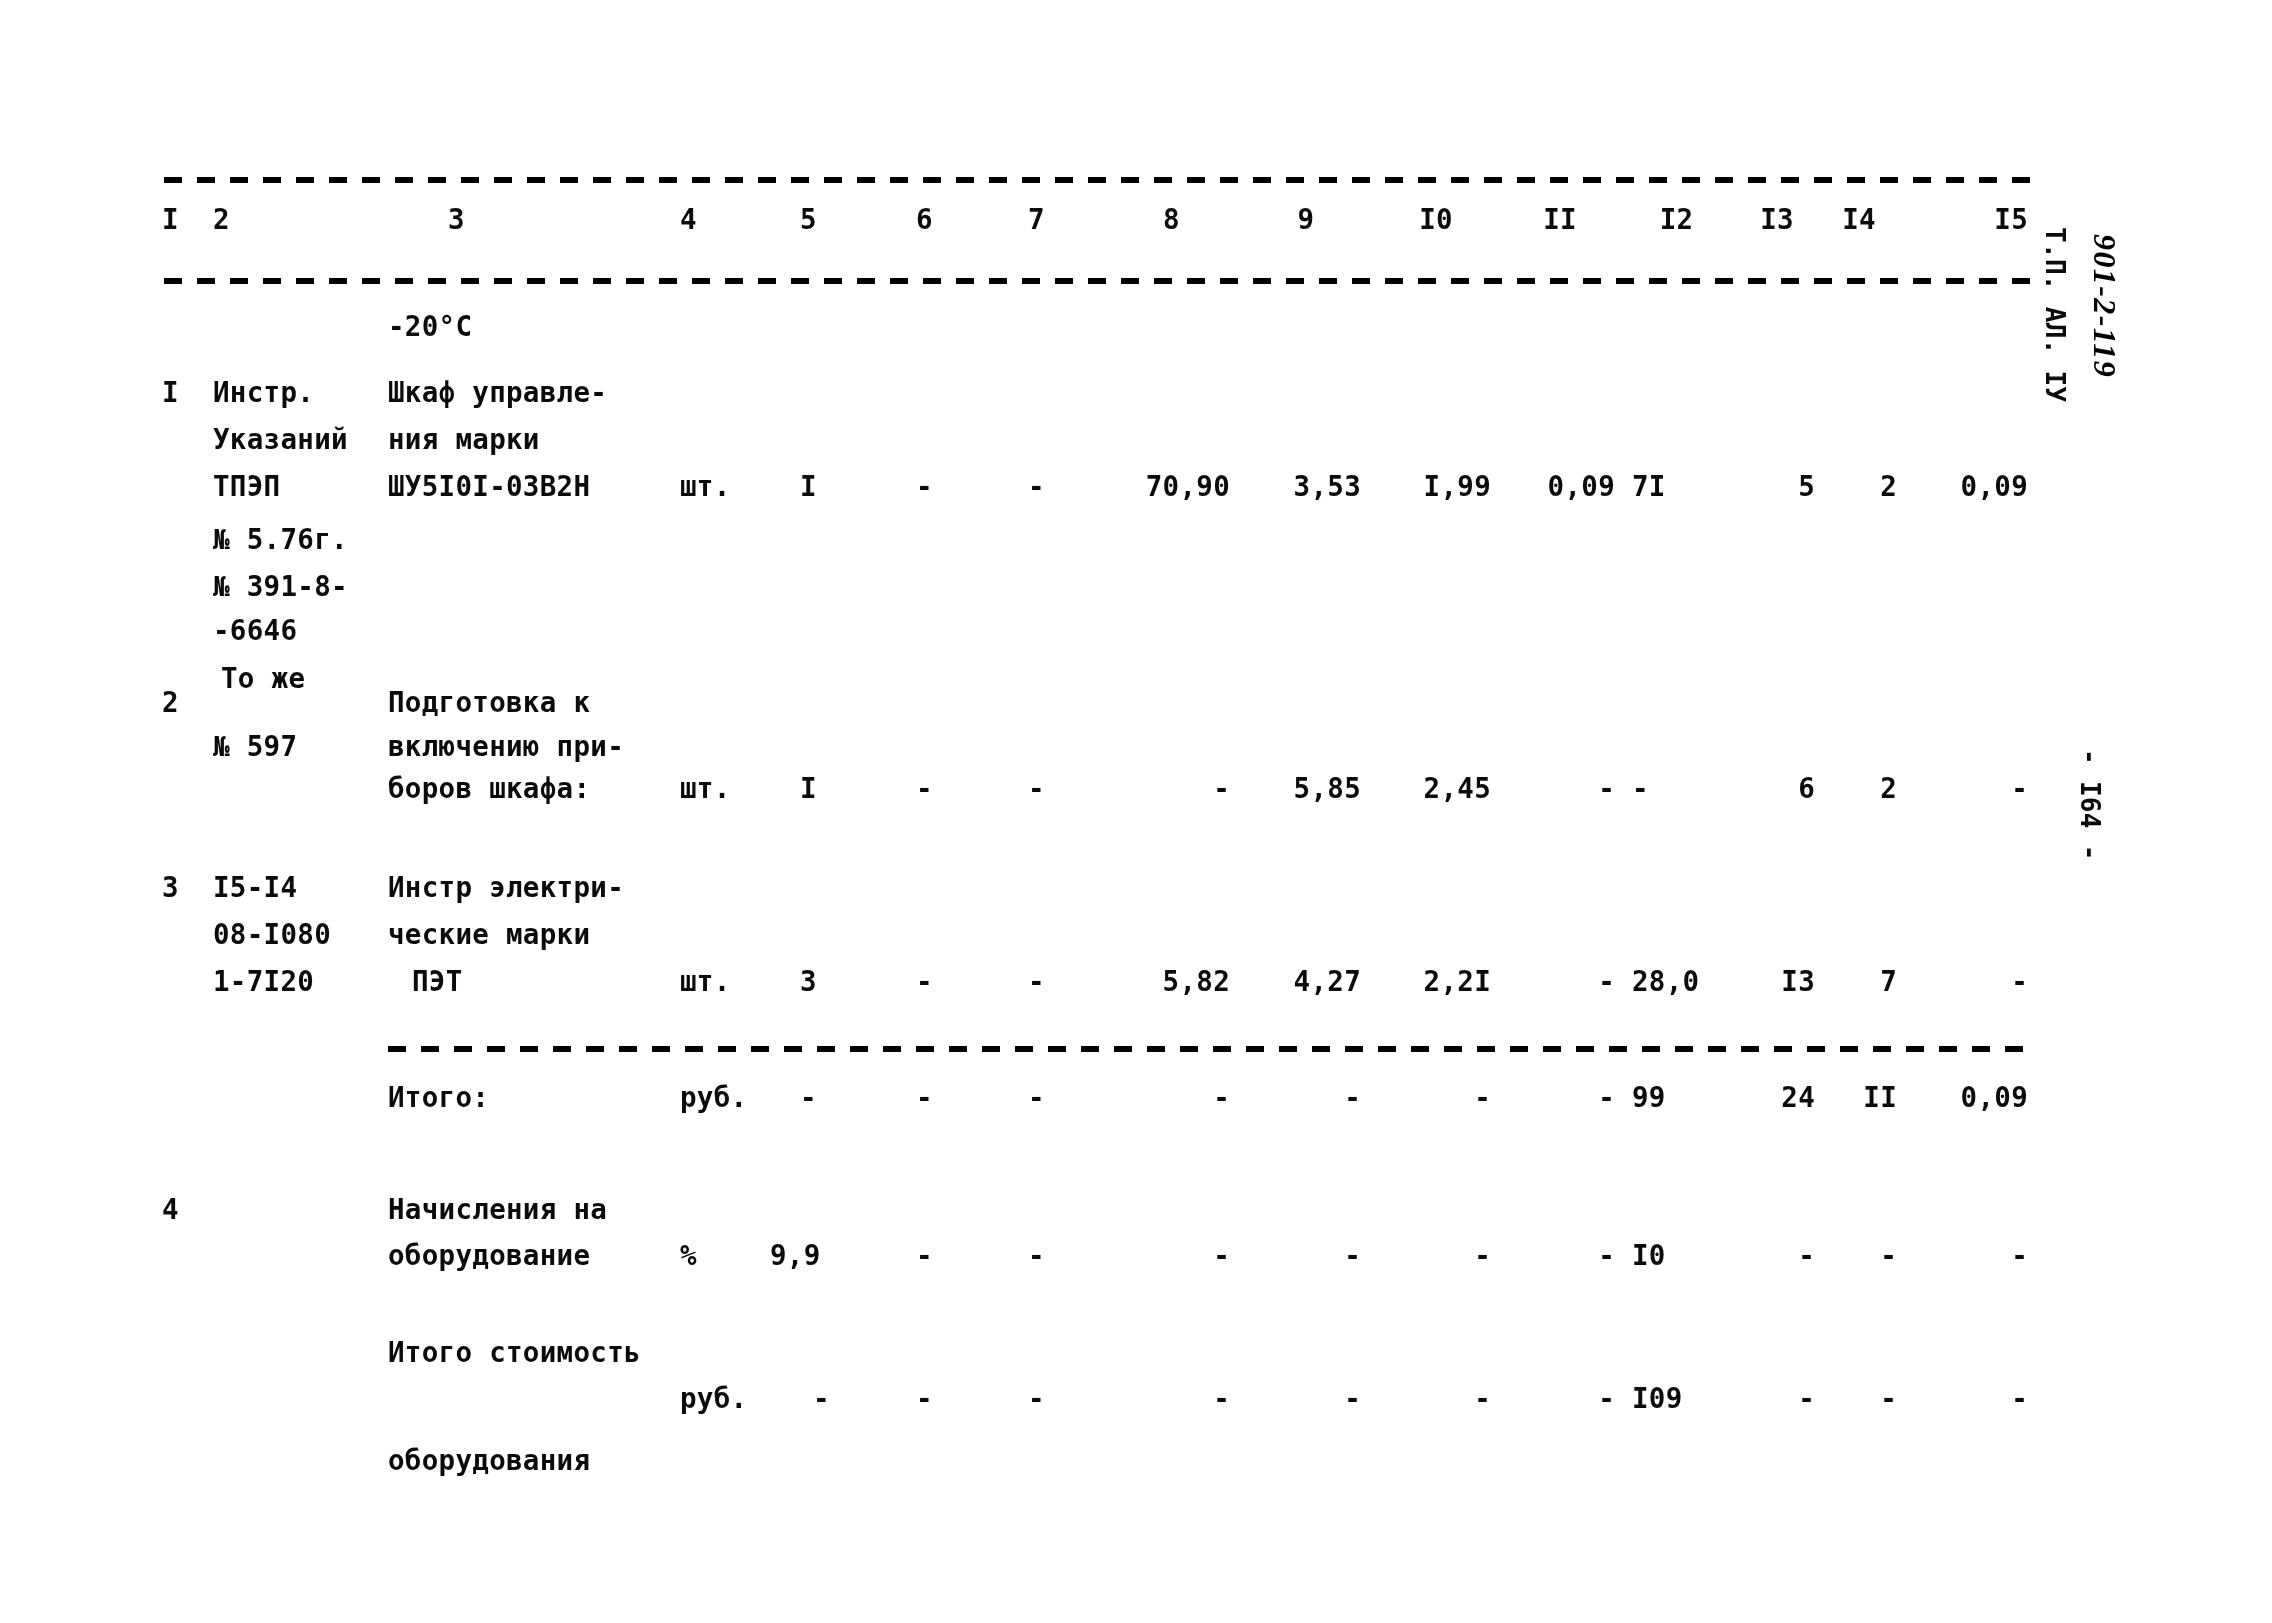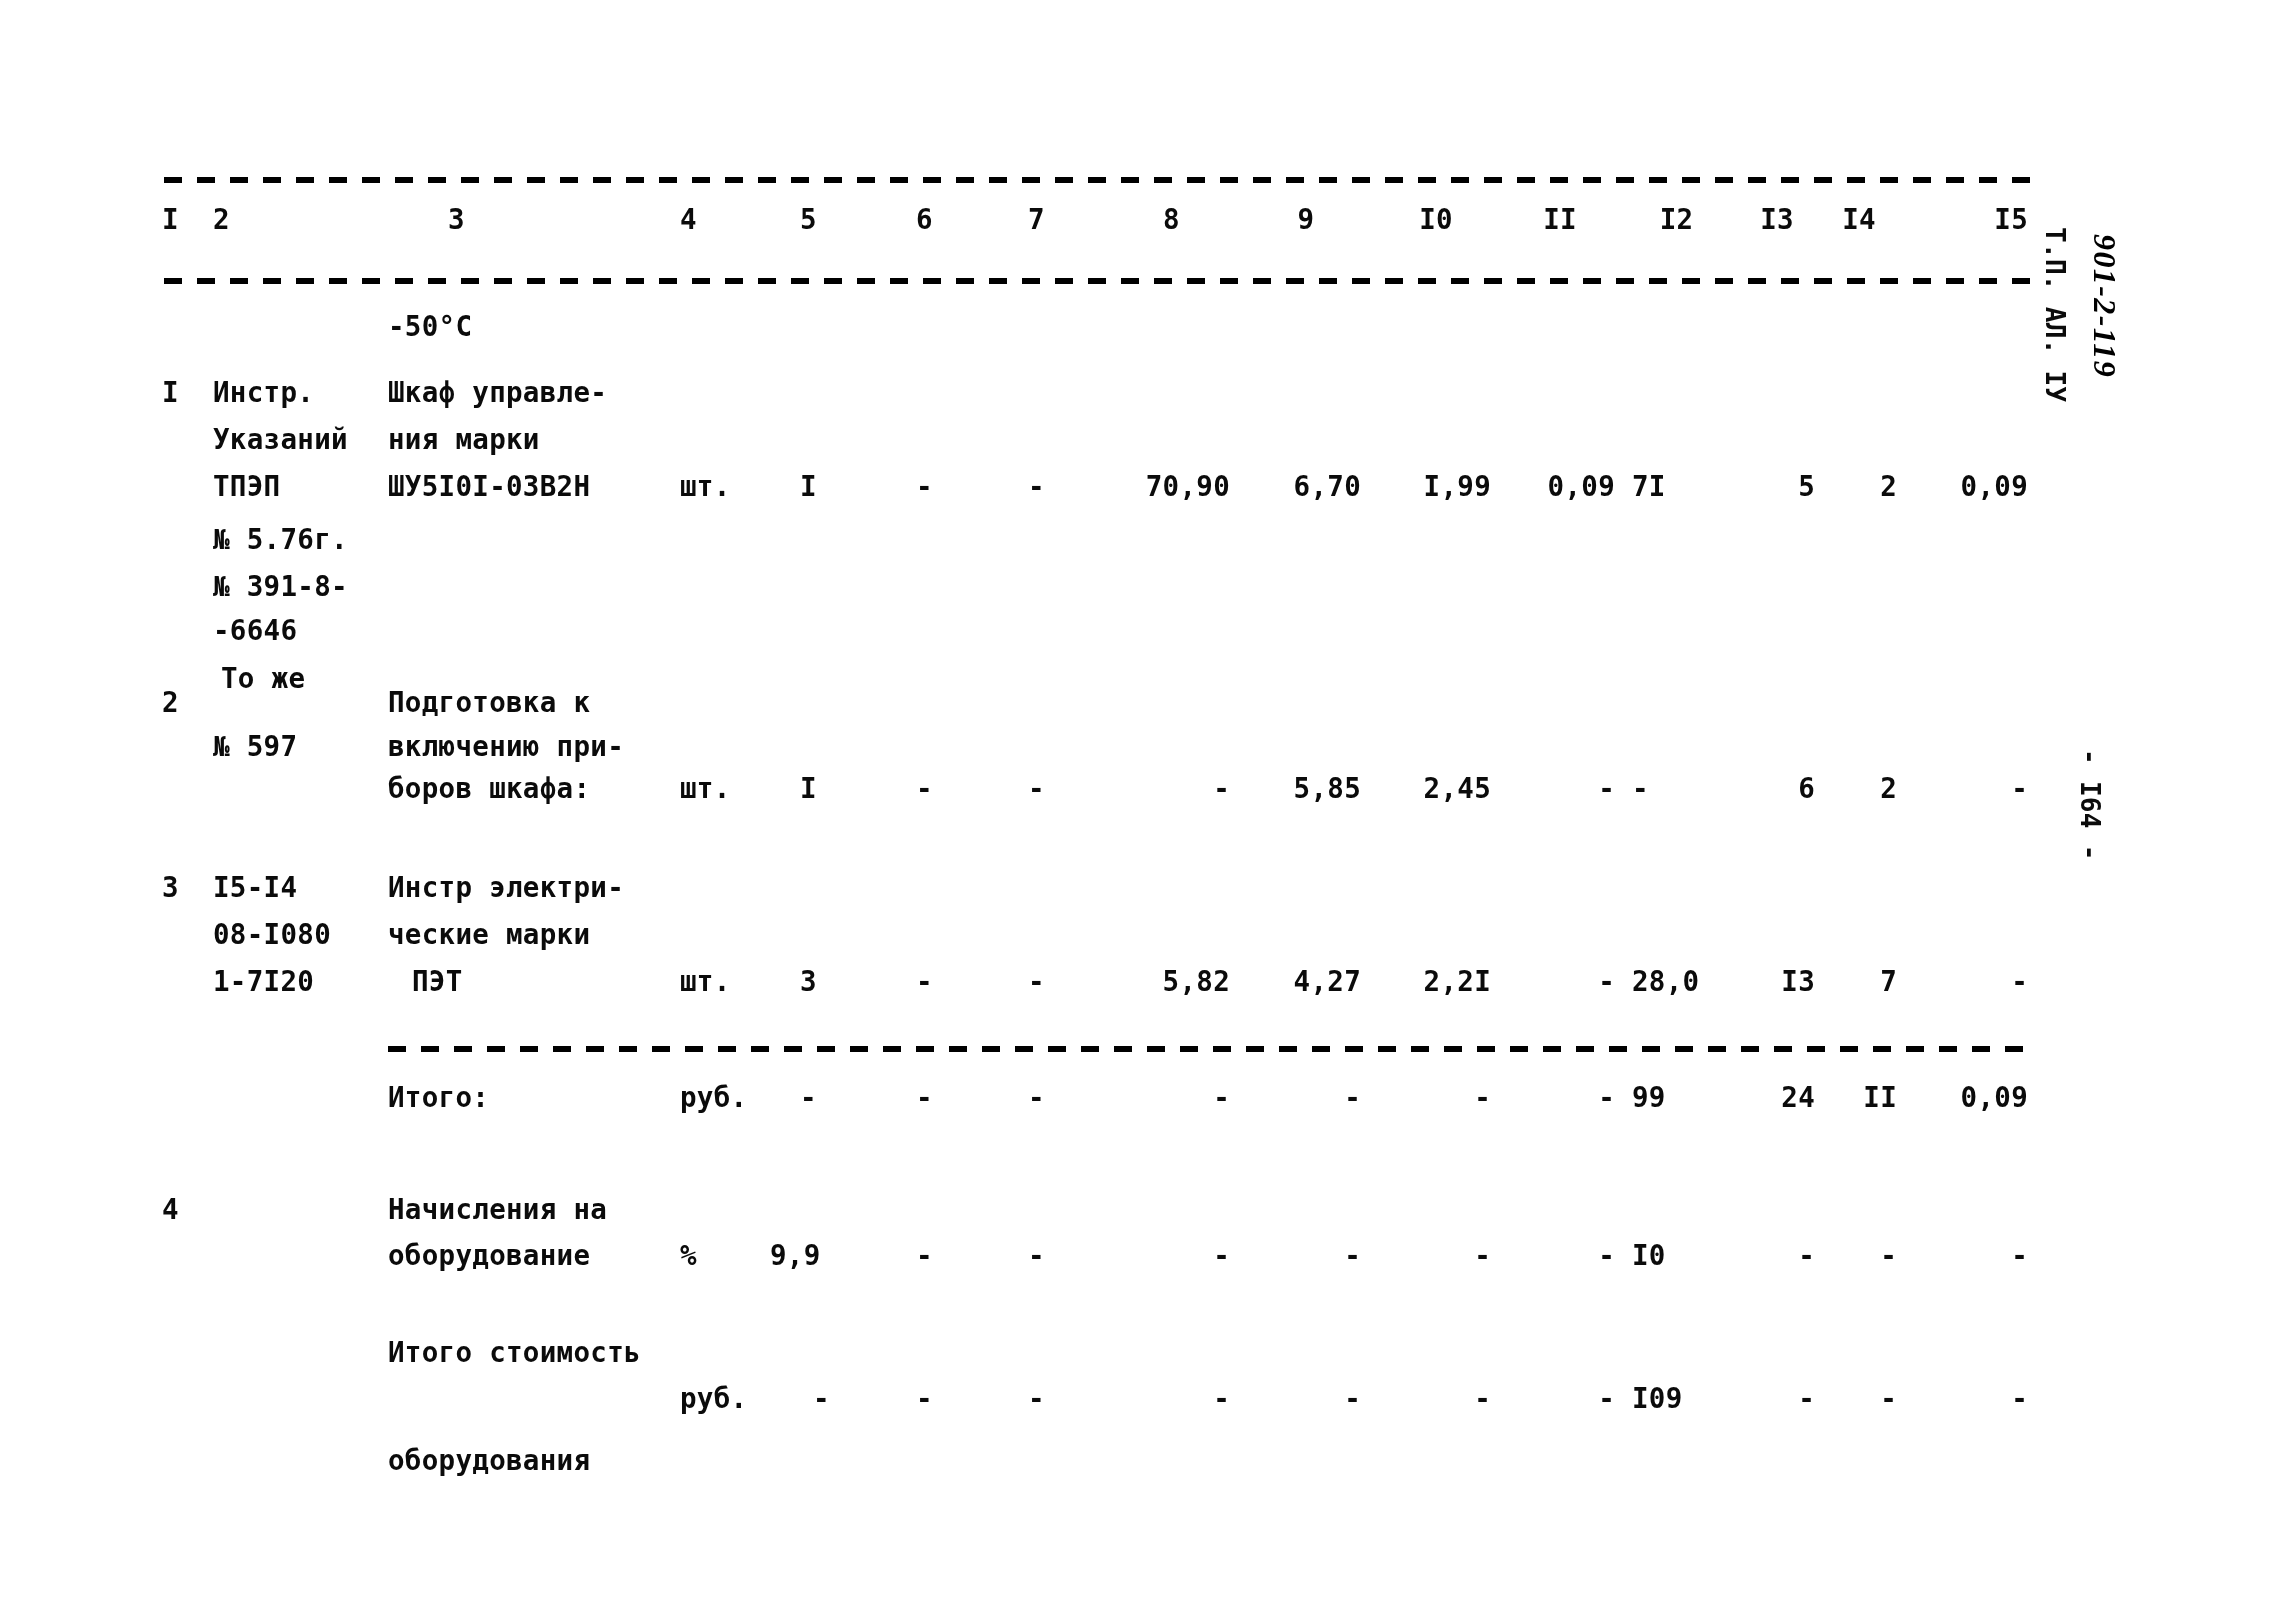--- a/index.html
+++ b/index.html
@@ -90,41 +90,41 @@
   <div class="cell tw col7" style="top:206px">7</div>
   <div class="cell tw col8" style="top:206px;text-align:center">8</div>
   <div class="cell tw col9" style="top:206px;text-align:center">9</div>
   <div class="cell tw col10" style="top:206px;text-align:center">I0</div>
   <div class="cell tw col11" style="top:206px;text-align:center">II</div>
   <div class="cell tw col12" style="top:206px;text-align:center">I2</div>
   <div class="cell tw col13" style="top:206px;text-align:center">I3</div>
   <div class="cell tw col14" style="top:206px;text-align:center">I4</div>
   <div class="cell tw col15" style="top:206px;">I5</div>
 
-  <div class="cell tw col3" style="top:313px">-50°C</div>
+  <div class="cell tw col3" style="top:313px">-20°C</div>
 
   <div class="cell tw col1" style="top:379px">I</div>
 
   <div class="cell tw col2" style="top:379px">Инстр.</div>
   <div class="cell tw col2" style="top:426px">Указаний</div>
   <div class="cell tw col2" style="top:473px">ТПЭП</div>
   <div class="cell tw col2" style="top:526px">№ 5.76г.</div>
   <div class="cell tw col2" style="top:573px">№ 391-8-</div>
   <div class="cell tw col2" style="top:617px">-6646</div>
 
   <div class="cell tw col3" style="top:379px">Шкаф управле-</div>
   <div class="cell tw col3" style="top:426px">ния марки</div>
   <div class="cell tw col3" style="top:473px">ШУ5I0I-03В2Н</div>
 
   <div class="cell tw col4" style="top:473px">шт.</div>
   <div class="cell tw col5" style="top:473px">I</div>
   <div class="cell tw col6" style="top:473px">-</div>
   <div class="cell tw col7" style="top:473px">-</div>
   <div class="cell tw col8" style="top:473px">70,90</div>
-  <div class="cell tw col9" style="top:473px">6,70</div>
+  <div class="cell tw col9" style="top:473px">3,53</div>
   <div class="cell tw col10" style="top:473px">I,99</div>
   <div class="cell tw col11" style="top:473px">0,09</div>
   <div class="cell tw col12" style="top:473px">7I</div>
   <div class="cell tw col13" style="top:473px">5</div>
   <div class="cell tw col14" style="top:473px">2</div>
   <div class="cell tw col15" style="top:473px">0,09</div>
 
   <div class="cell tw col1" style="top:689px">2</div>
 
   <div class="cell tw col2" style="top:665px;left:221px">То же</div>

